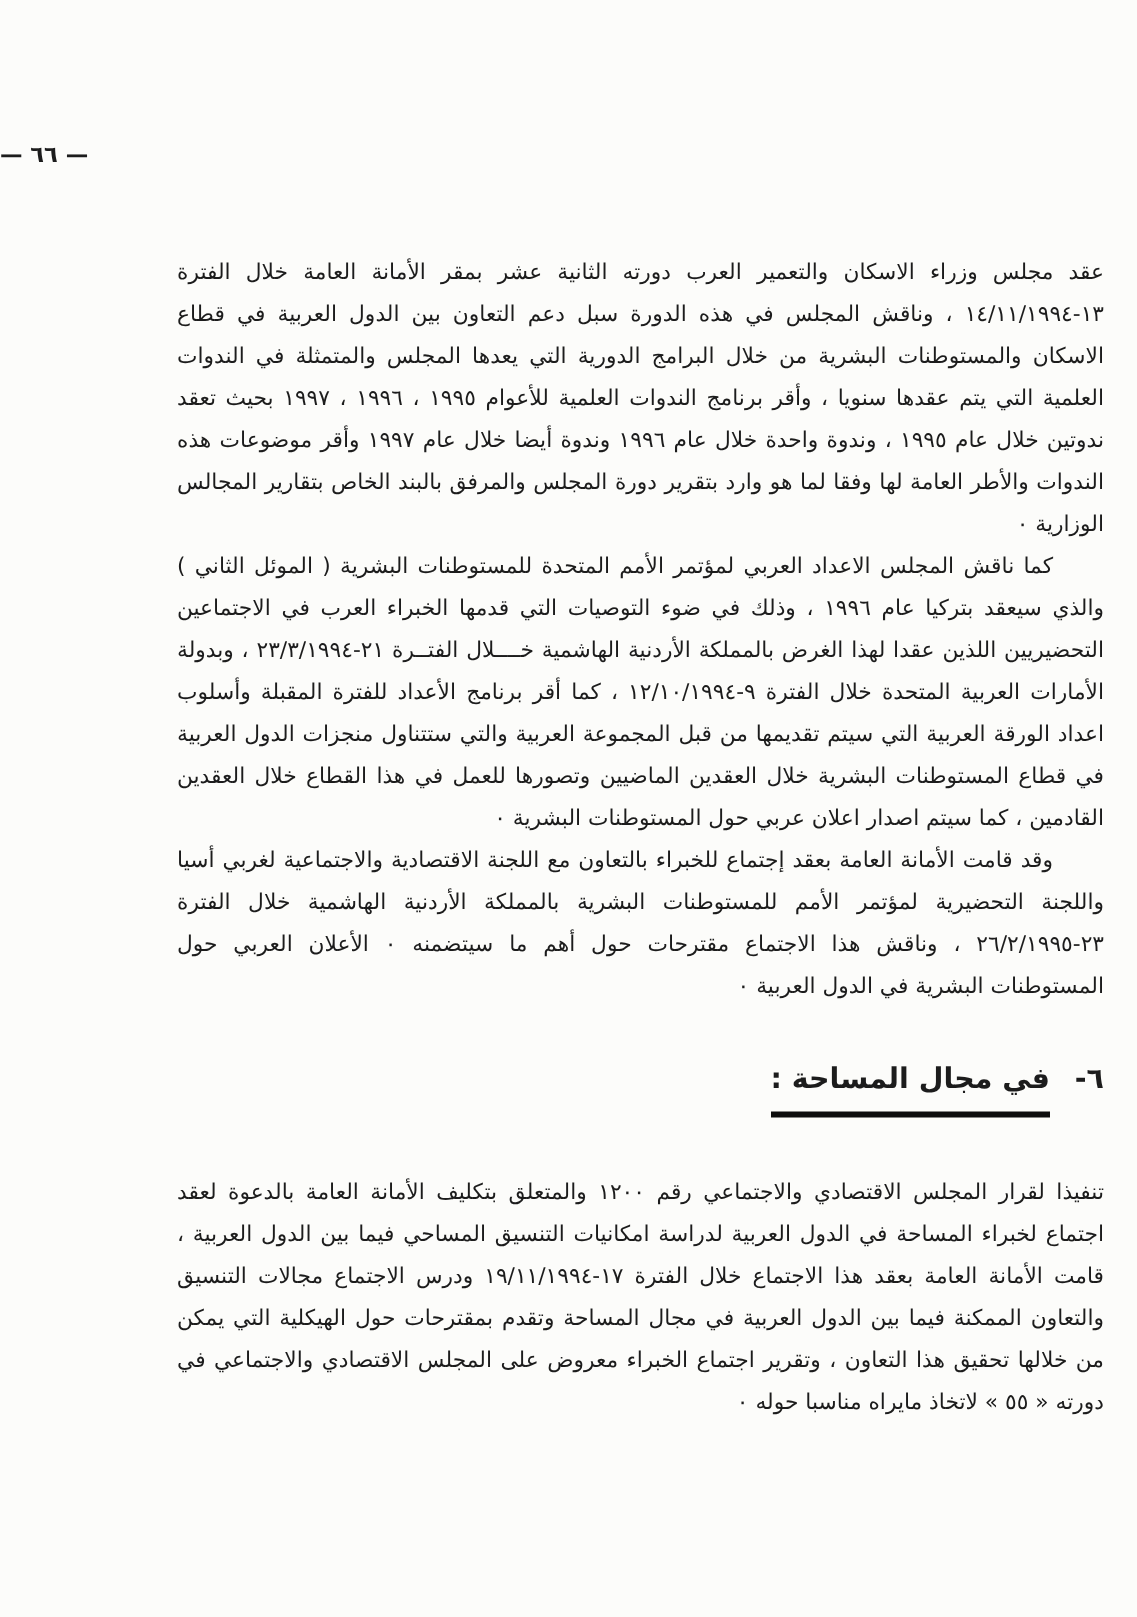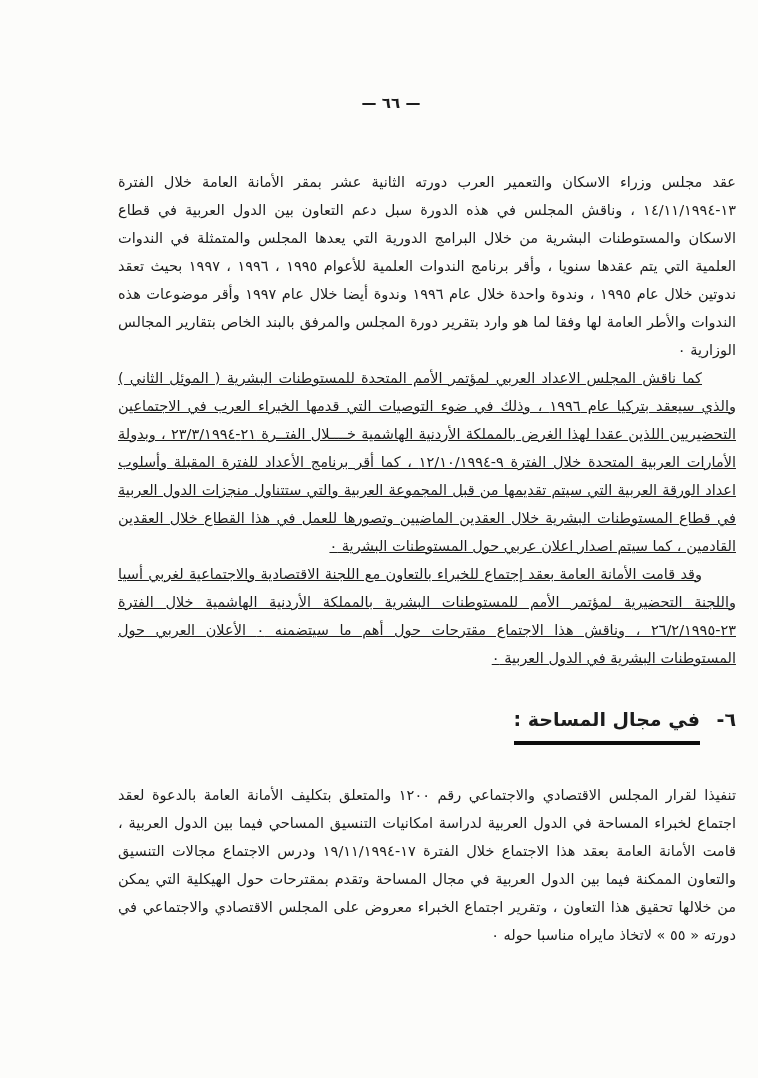--- a/index.html
+++ b/index.html
@@ -13,26 +13,25 @@
     height: 1078px;
     margin: 0 auto;
     background: #fcfcfa;
     overflow: hidden;
     font-family: "DejaVu Sans", sans-serif;
     color: #1c1c1c;
     box-sizing: border-box;
     padding-top: 94px;
   }
   .page-number {
-    text-align: center;
+    text-align: left;
     font-size: 15px;
     font-weight: bold;
     letter-spacing: 1px;
     margin-bottom: 56px;
-    padding-left: 24px;
   }
   .content {
     direction: rtl;
     margin-right: 22px;
     margin-left: 118px;
     text-align: justify;
     font-size: 14.5px;
     line-height: 28px;
   }
   .section-heading {
@@ -57,21 +56,20 @@
   }
   .section-heading-6 {
     margin-top: 34px;
     margin-bottom: 36px;
   }
   p.body-par {
     margin: 0;
   }
   p.body-par.indent {
     text-indent: 34px;
-    text-decoration: underline;
   }
 </style>
 </head>
 <body>
 
 <div class="page">
 
   <div class="page-number">— ٦٦ —</div>
 
   <div class="content">

